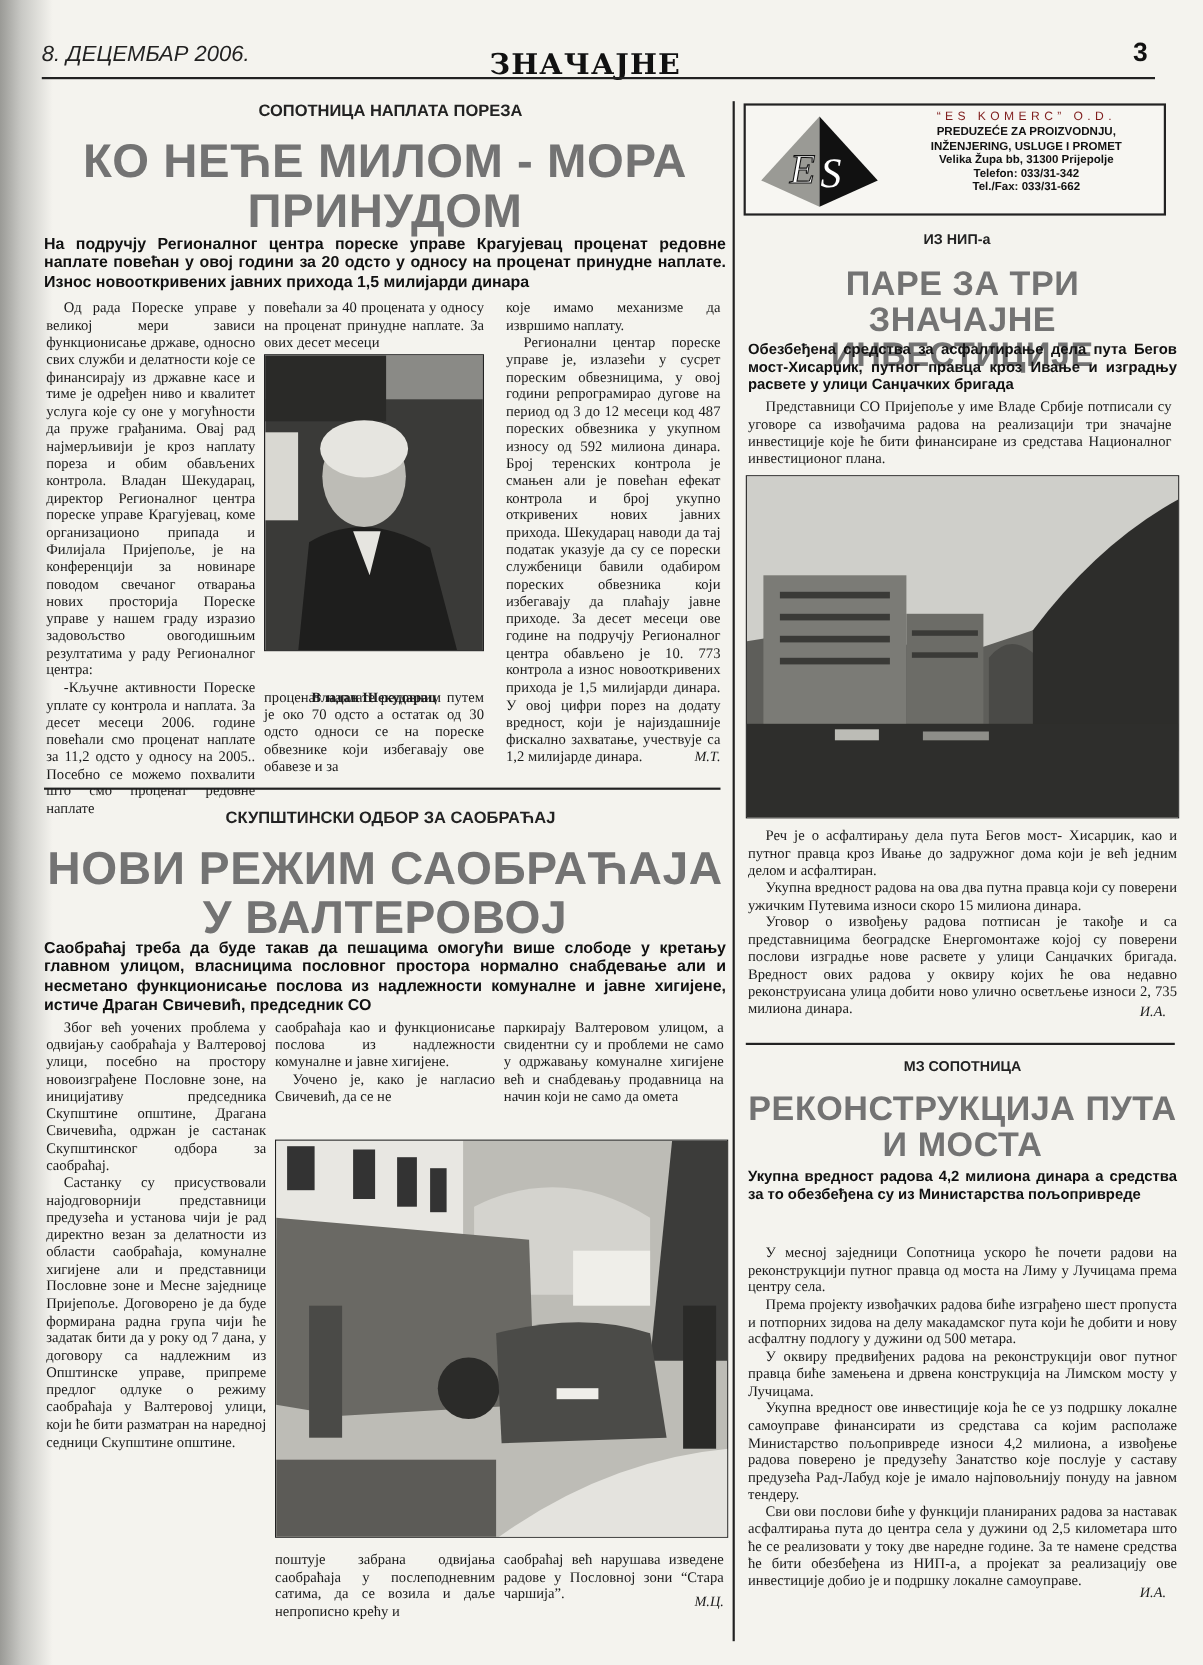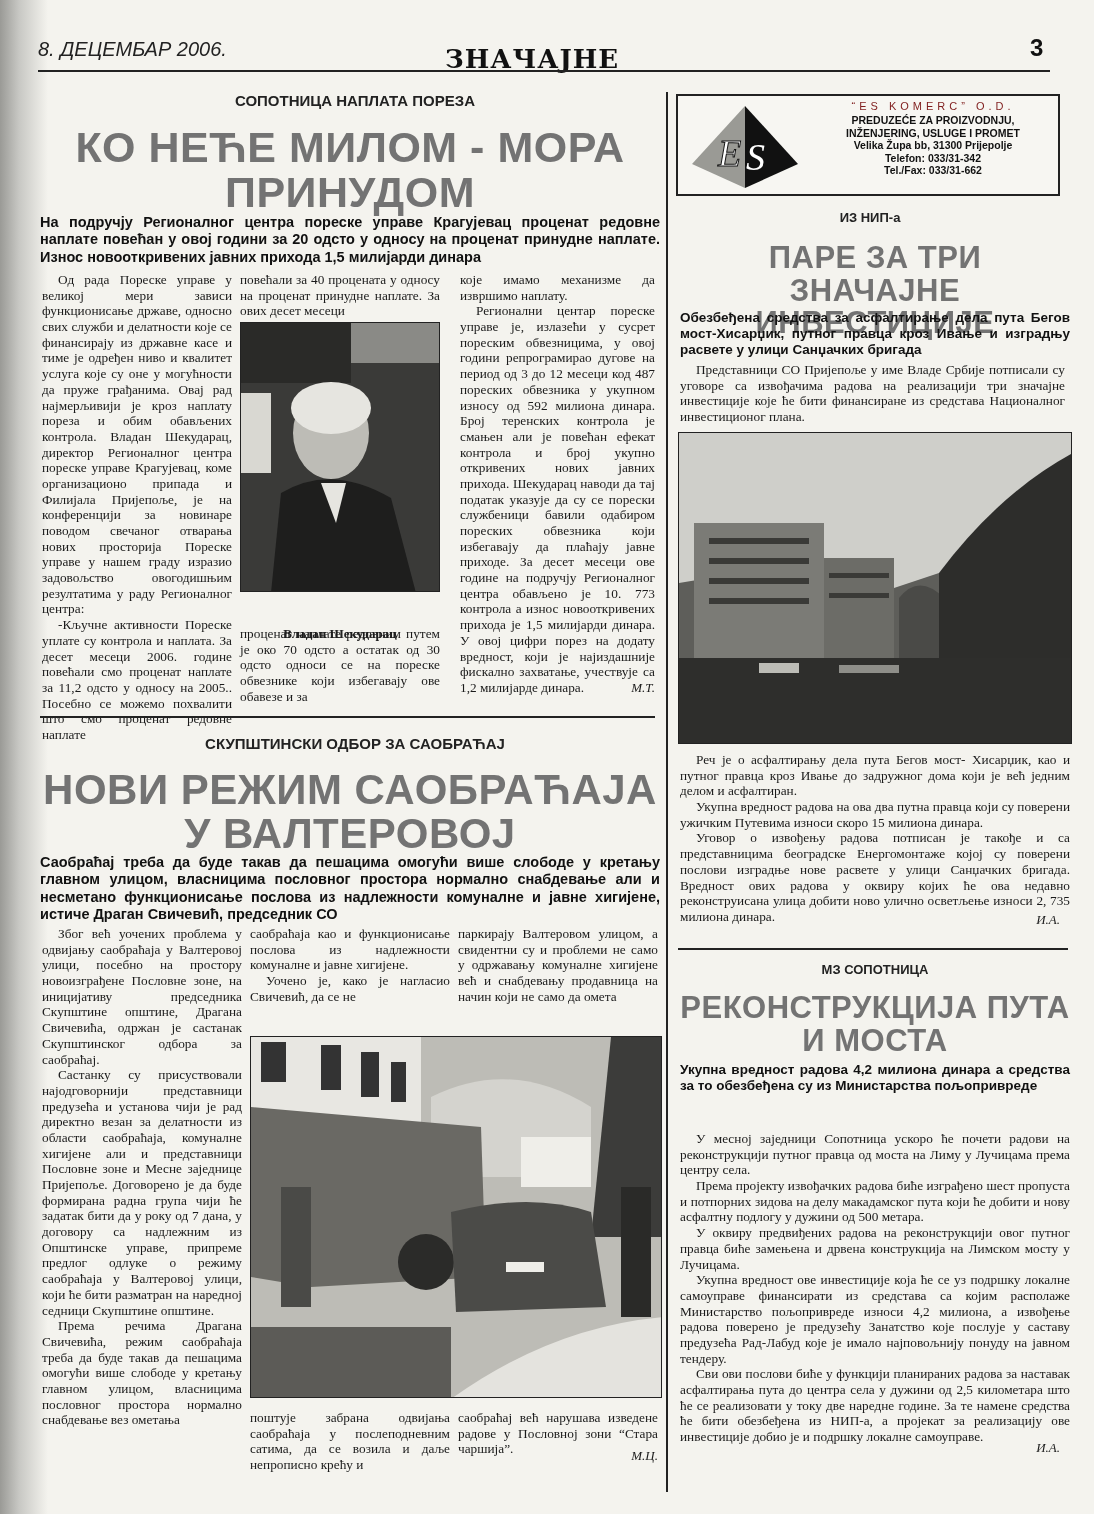--- a/index.html
+++ b/index.html
@@ -180,21 +180,20 @@
   <div class="abs kicker" style="left:60px; top:735px; width:590px;">СКУПШТИНСКИ ОДБОР ЗА САОБРАЋАЈ</div>
   <div class="abs headline" style="left:40px; top:768px; width:620px; font-size:42px;">
     <div>НОВИ РЕЖИМ САОБРАЋАЈА</div>
     <div>У ВАЛТЕРОВОЈ</div>
   </div>
   <div class="abs deck" style="left:40px; top:854px; width:620px;">Саобраћај треба да буде такав да пешацима омогући више слободе у кретању главном улицом, власницима пословног простора нормално снабдевање али и несметано функционисање послова из надлежности комуналне и јавне хигијене, истиче Драган Свичевић, председник СО</div>
 
   <div class="abs body" style="left:42px; top:926px; width:200px;">
     <p>Због већ уочених проблема у одвијању саобраћаја у Валтеровој улици, посебно на простору новоизграђене Пословне зоне, на иницијативу председника Скупштине општине, Драгана Свичевића, одржан је састанак Скупштинског одбора за саобраћај.</p>
     <p>Састанку су присуствовали најодговорнији представници предузећа и установа чији је рад директно везан за делатности из области саобраћаја, комуналне хигијене али и представници Пословне зоне и Месне заједнице Пријепоље. Договорено је да буде формирана радна група чији ће задатак бити да у року од 7 дана, у договору са надлежним из Општинске управе, припреме предлог одлуке о режиму саобраћаја у Валтеровој улици, који ће бити разматран на наредној седници Скупштине општине.</p>
-    <p>Према речима Драгана Свичевића, режим саобраћаја треба да буде такав да пешацима омогући више слободе у кретању главном улицом, власницима пословног простора нормално снабдевање вез ометања</p>
   </div>
 
   <div class="abs body" style="left:250px; top:926px; width:200px;">
     <div>саобраћаја као и функционисање послова из надлежности комуналне и јавне хигијене.</div>
     <p>Уочено је, како је нагласио Свичевић, да се не</p>
   </div>
   <div class="abs body" style="left:458px; top:926px; width:200px;">паркирају Валтеровом улицом, а свидентни су и проблеми не само у одржавању комуналне хигијене већ и снабдевању продавница на начин који не само да омета</div>
 
   <div class="abs photo" style="left:250px; top:1036px; width:412px; height:362px;">
     <svg width="412" height="362" viewBox="0 0 412 362">

